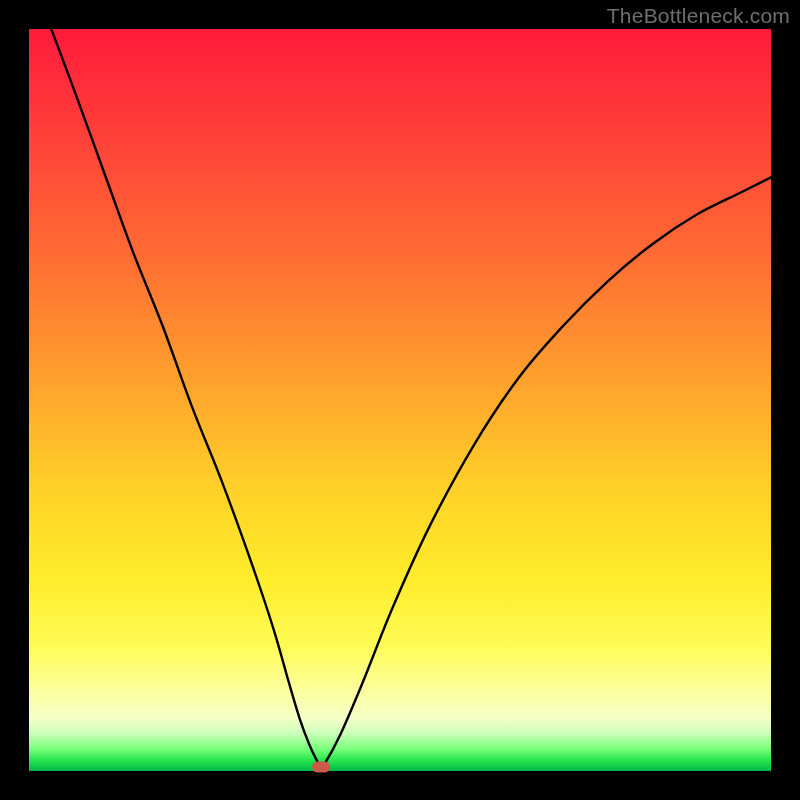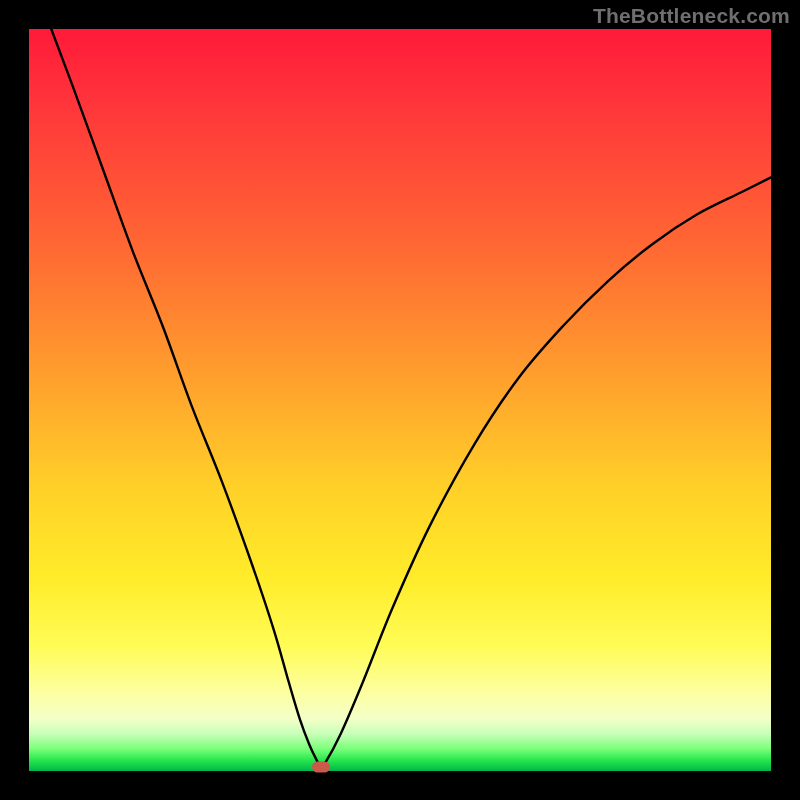--- a/index.html
+++ b/index.html
@@ -40,21 +40,21 @@
       #29e84e 98.5%,
       #00b64a 100%
     );
   }
   .watermark {
     position: absolute;
     top: 4px;
     right: 10px;
     color: #6f6f6f;
     font-size: 21px;
-    font-weight: 700;
+    font-weight: 400;
     letter-spacing: 0.2px;
     user-select: none;
   }
   svg.curve {
     position: absolute;
     left: 0;
     top: 0;
     width: 742px;
     height: 742px;
     pointer-events: none;

